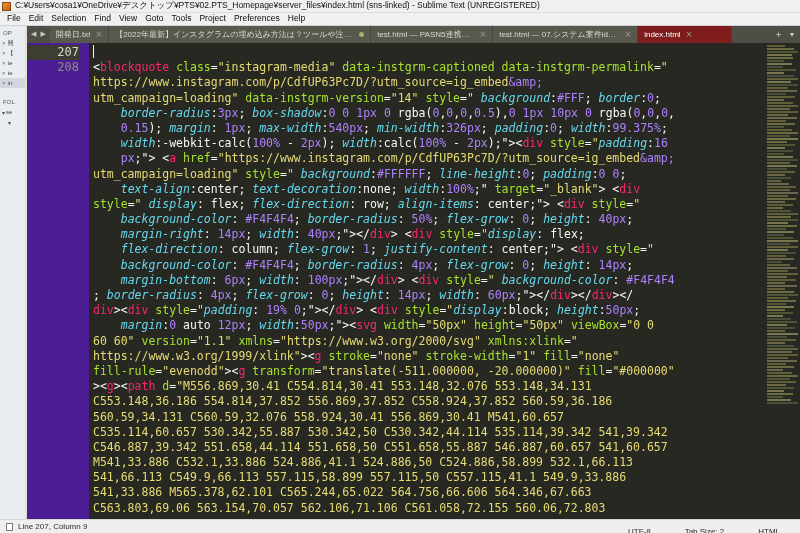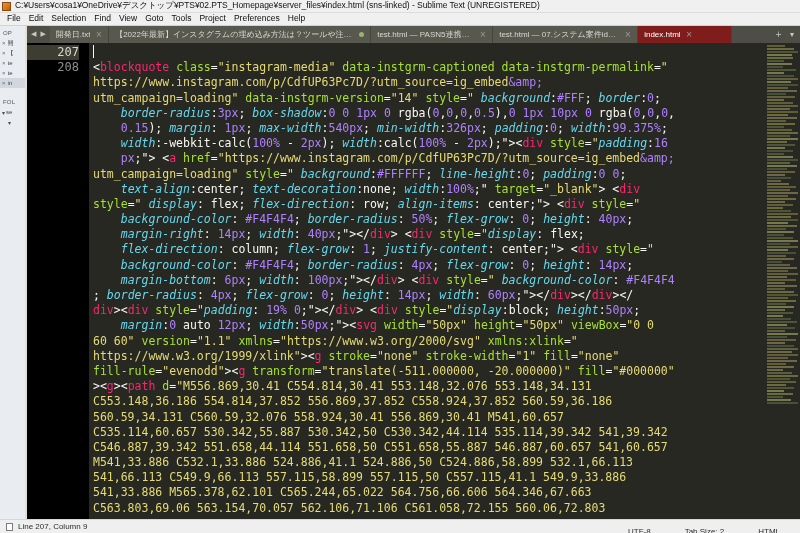--- a/index.html
+++ b/index.html
@@ -163,21 +163,21 @@
   .editorwrap {
     flex: 1 1 auto;
     display: flex;
     min-height: 0;
     background: #272822;
     position: relative;
   }
   .gutter {
     width: 62px;
     flex: 0 0 62px;
-    background: #000000;
+    background: #4c1d95;
     text-align: right;
     padding-right: 10px;
     padding-top: 2px;
     position: relative;
     font-family: "DejaVu Sans Mono", monospace;
   }
   .gutter .gline {
     font-size: 12px;
     line-height: 15px;
     color: #8f908a;

